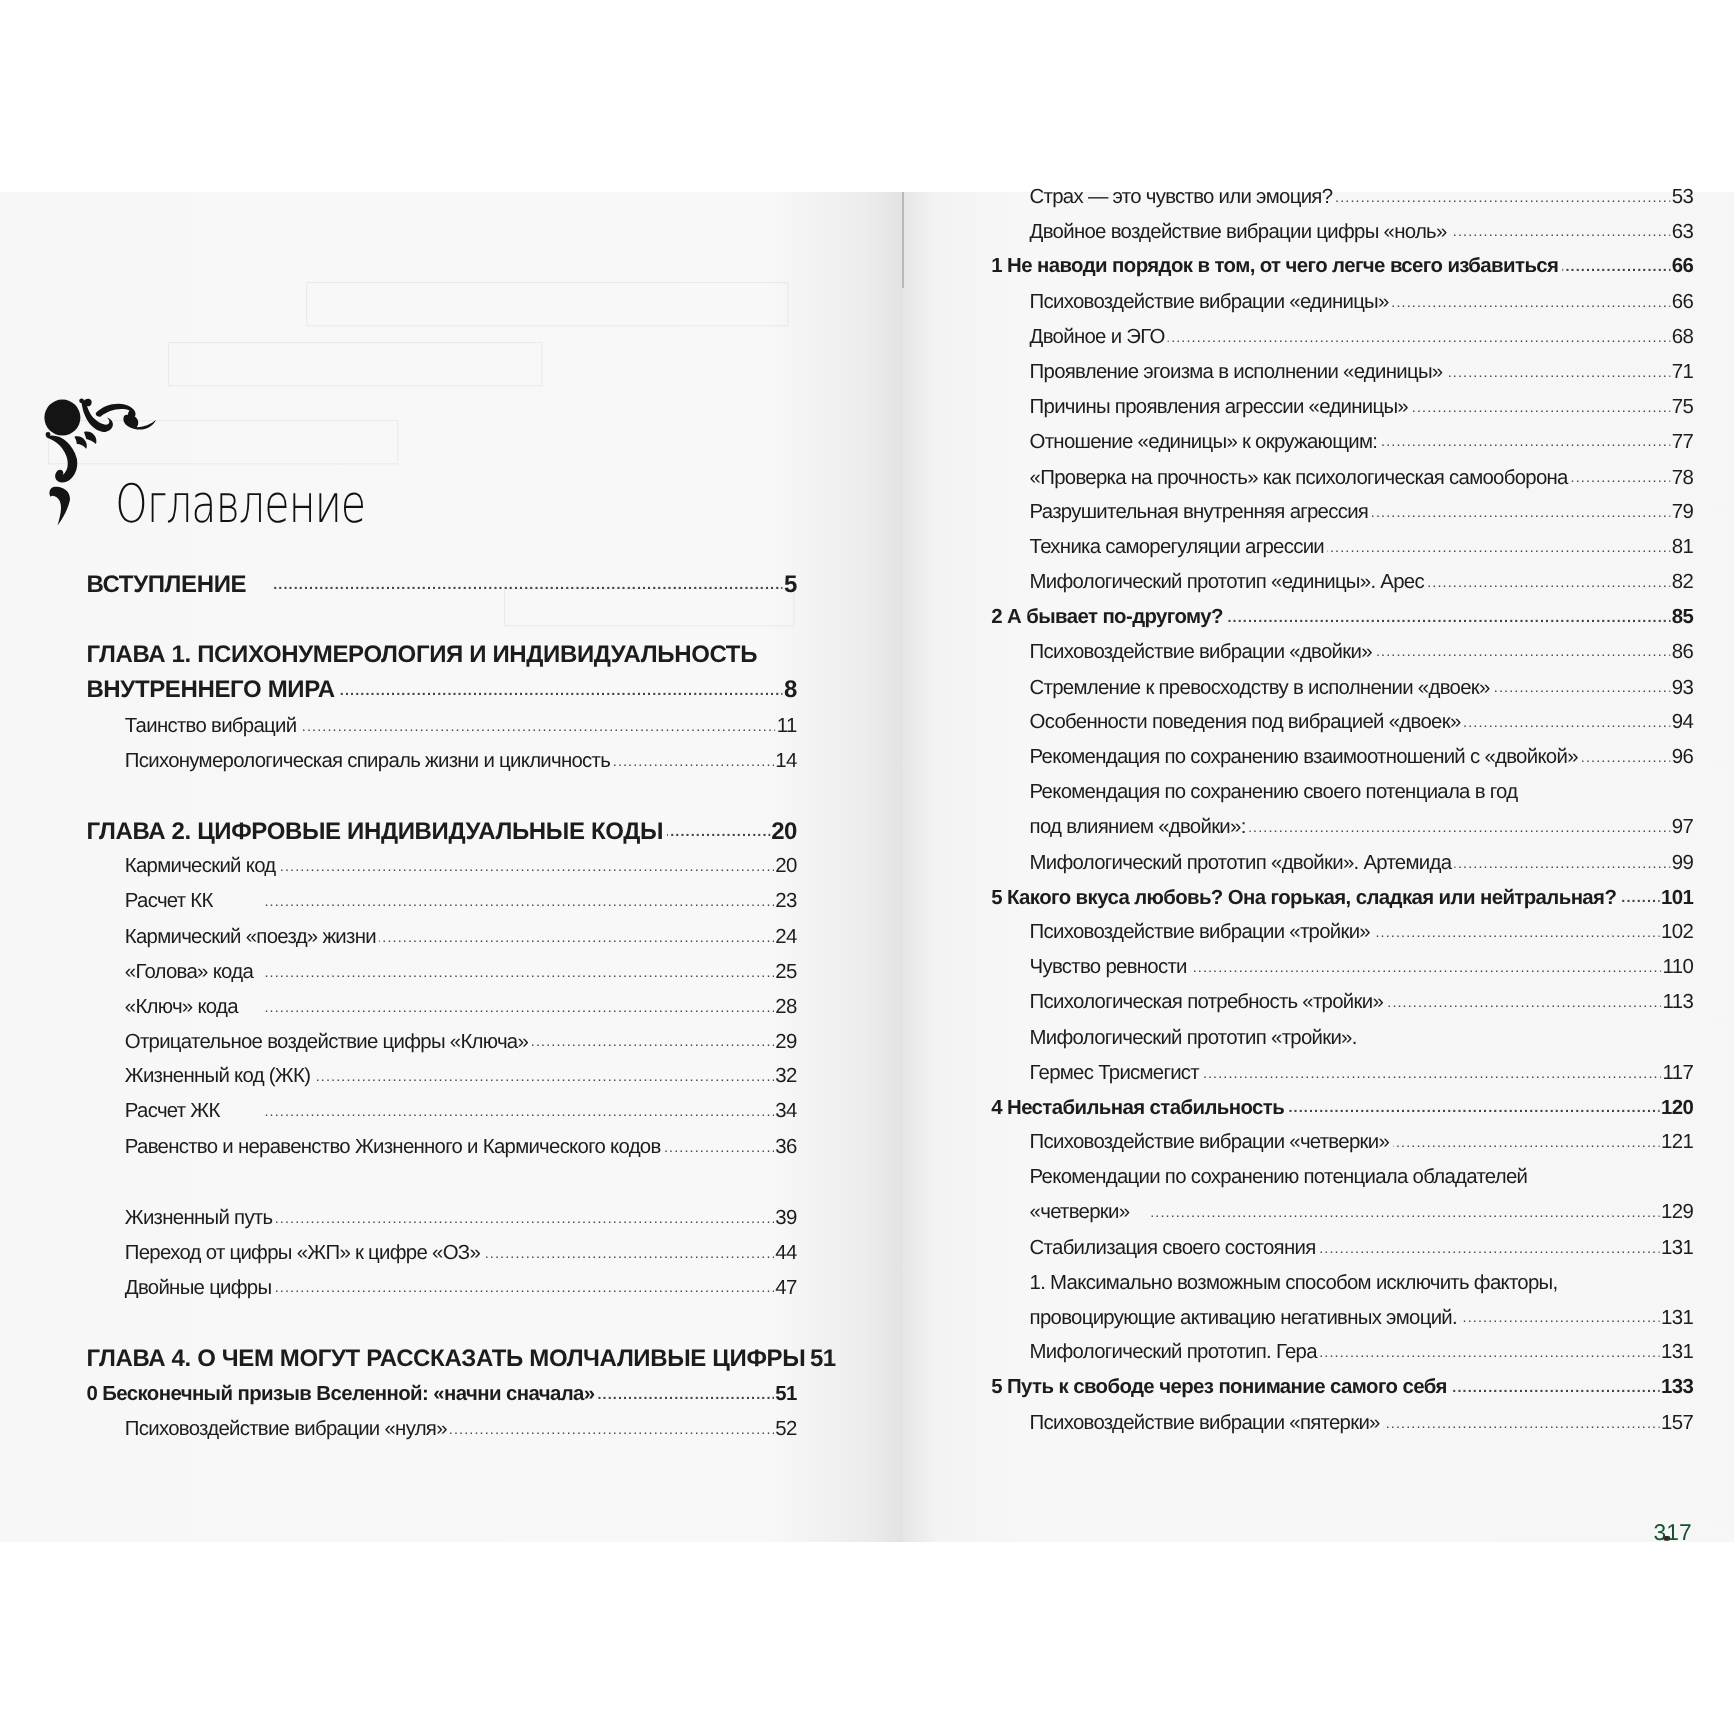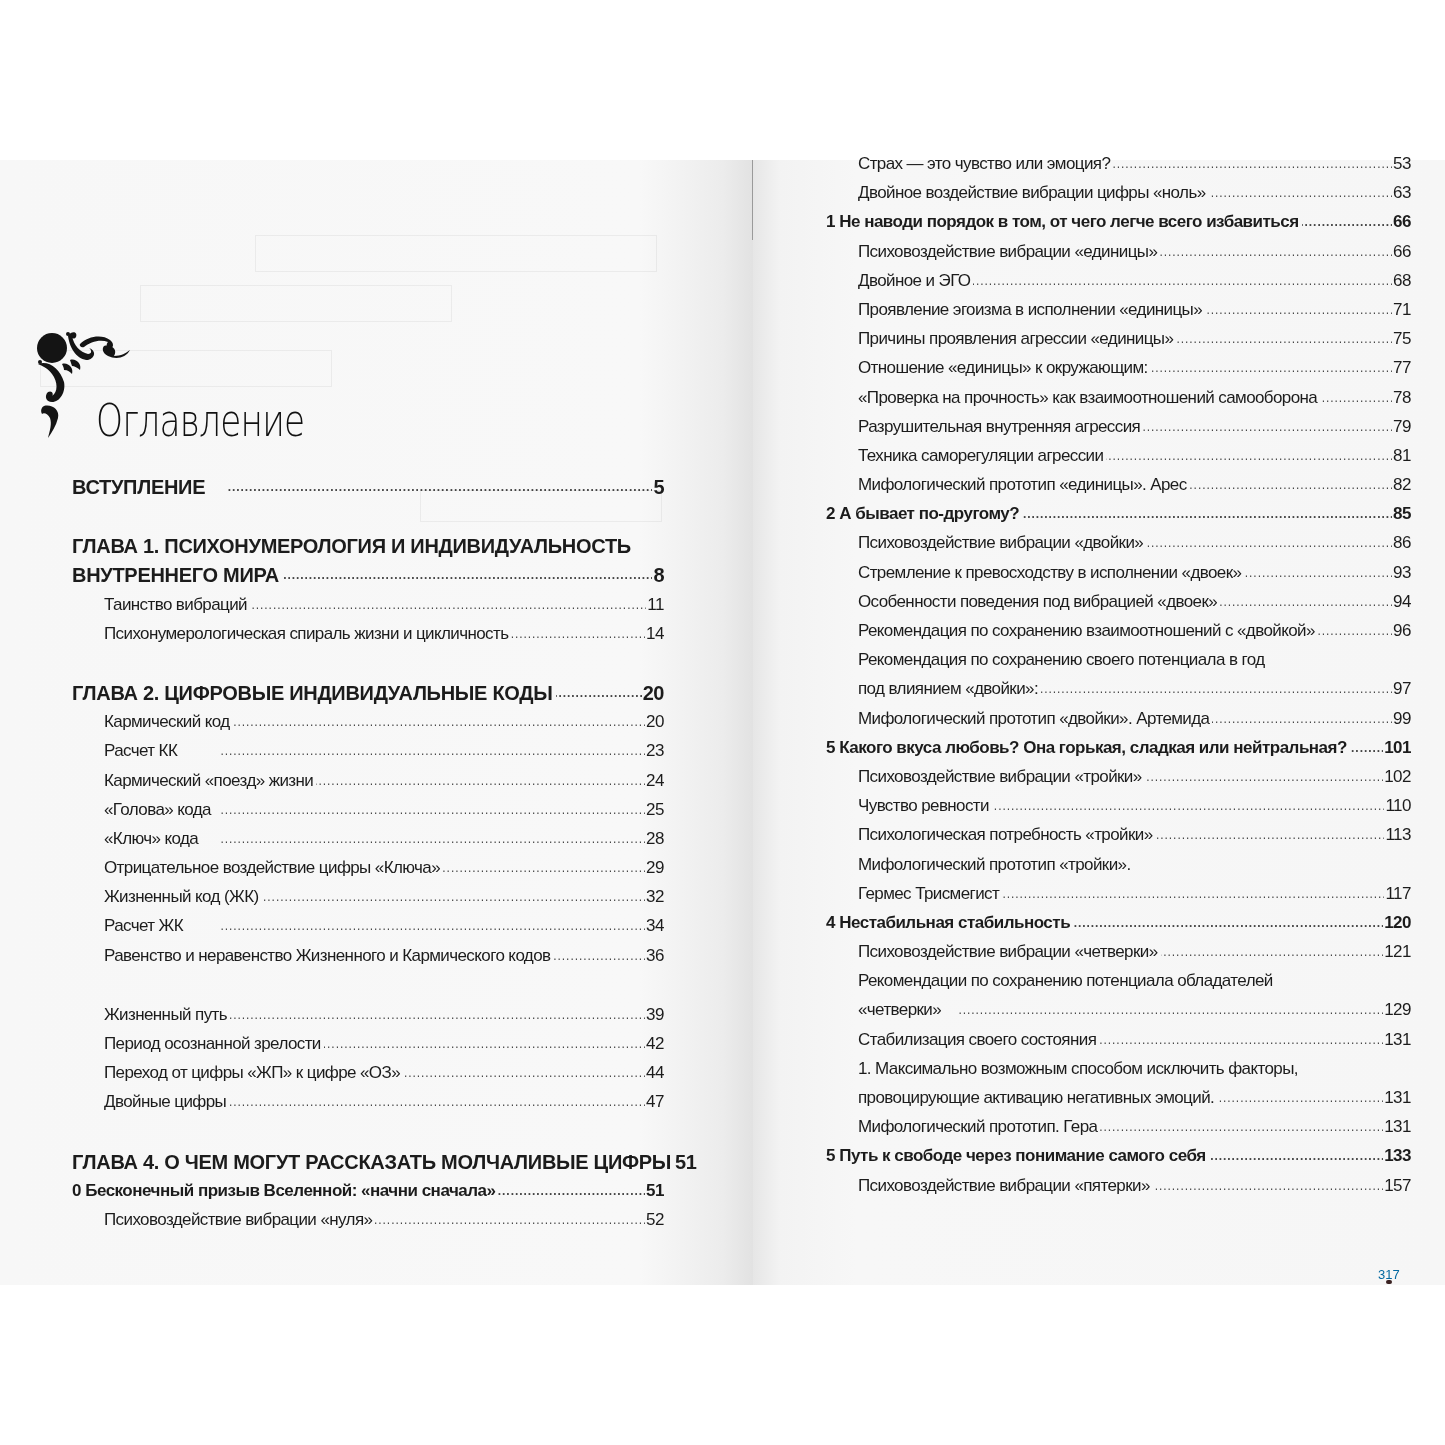--- a/index.html
+++ b/index.html
@@ -54,21 +54,21 @@
   }
   .row .page { flex:0 0 auto; letter-spacing:-0.5px; }
   .row.nodots .dots::after { content:""; }
   .row.sub { padding-left:32px; }
   .row.chapter { font-weight:bold; font-size:20px; letter-spacing:0; }
   .row.chapter .label { letter-spacing:-0.3px; }
   .row.bold { font-weight:bold; }
   .row.bold .label { letter-spacing:-0.5px; }
   .spacer { height:30px; }
   .folio {
-    position:absolute; left:1378px; top:1267px; font-size:13px; color:#0369a1;
+    position:absolute; left:1378px; top:1267px; font-size:19px; color:#14532d;
   }
   .folio-dot { position:absolute; left:1386px; top:1280px; width:6px; height:4px; border-radius:3px; background:#3a2222; }
 </style>
 </head>
 <body>
 
 <div class="spread">
   <div class="page-left">
 
     <div class="ghost" style="left:255px;top:75px;width:400px;height:35px;"></div>
@@ -175,25 +175,20 @@
       <span class="dots"></span>
       <span class="page">36</span>
     </div>
     <div class="spacer"></div>
     <div class="row sub">
       <span class="label">Жизненный путь</span>
       <span class="dots"></span>
       <span class="page">39</span>
     </div>
     <div class="row sub">
-      <span class="label">Период осознанной зрелости</span>
-      <span class="dots"></span>
-      <span class="page">42</span>
-    </div>
-    <div class="row sub">
       <span class="label">Переход от цифры «ЖП» к цифре «ОЗ»</span>
       <span class="dots"></span>
       <span class="page">44</span>
     </div>
     <div class="row sub">
       <span class="label">Двойные цифры</span>
       <span class="dots"></span>
       <span class="page">47</span>
     </div>
     <div class="spacer"></div>
@@ -248,21 +243,21 @@
       <span class="label">Причины проявления агрессии «единицы»</span>
       <span class="dots"></span>
       <span class="page">75</span>
     </div>
     <div class="row sub">
       <span class="label">Отношение «единицы» к окружающим:</span>
       <span class="dots"></span>
       <span class="page">77</span>
     </div>
     <div class="row sub">
-      <span class="label">«Проверка на прочность» как взаимоотношений самооборона</span>
+      <span class="label">«Проверка на прочность» как психологическая самооборона</span>
       <span class="dots"></span>
       <span class="page">78</span>
     </div>
     <div class="row sub">
       <span class="label">Разрушительная внутренняя агрессия</span>
       <span class="dots"></span>
       <span class="page">79</span>
     </div>
     <div class="row sub">
       <span class="label">Техника саморегуляции агрессии</span>

